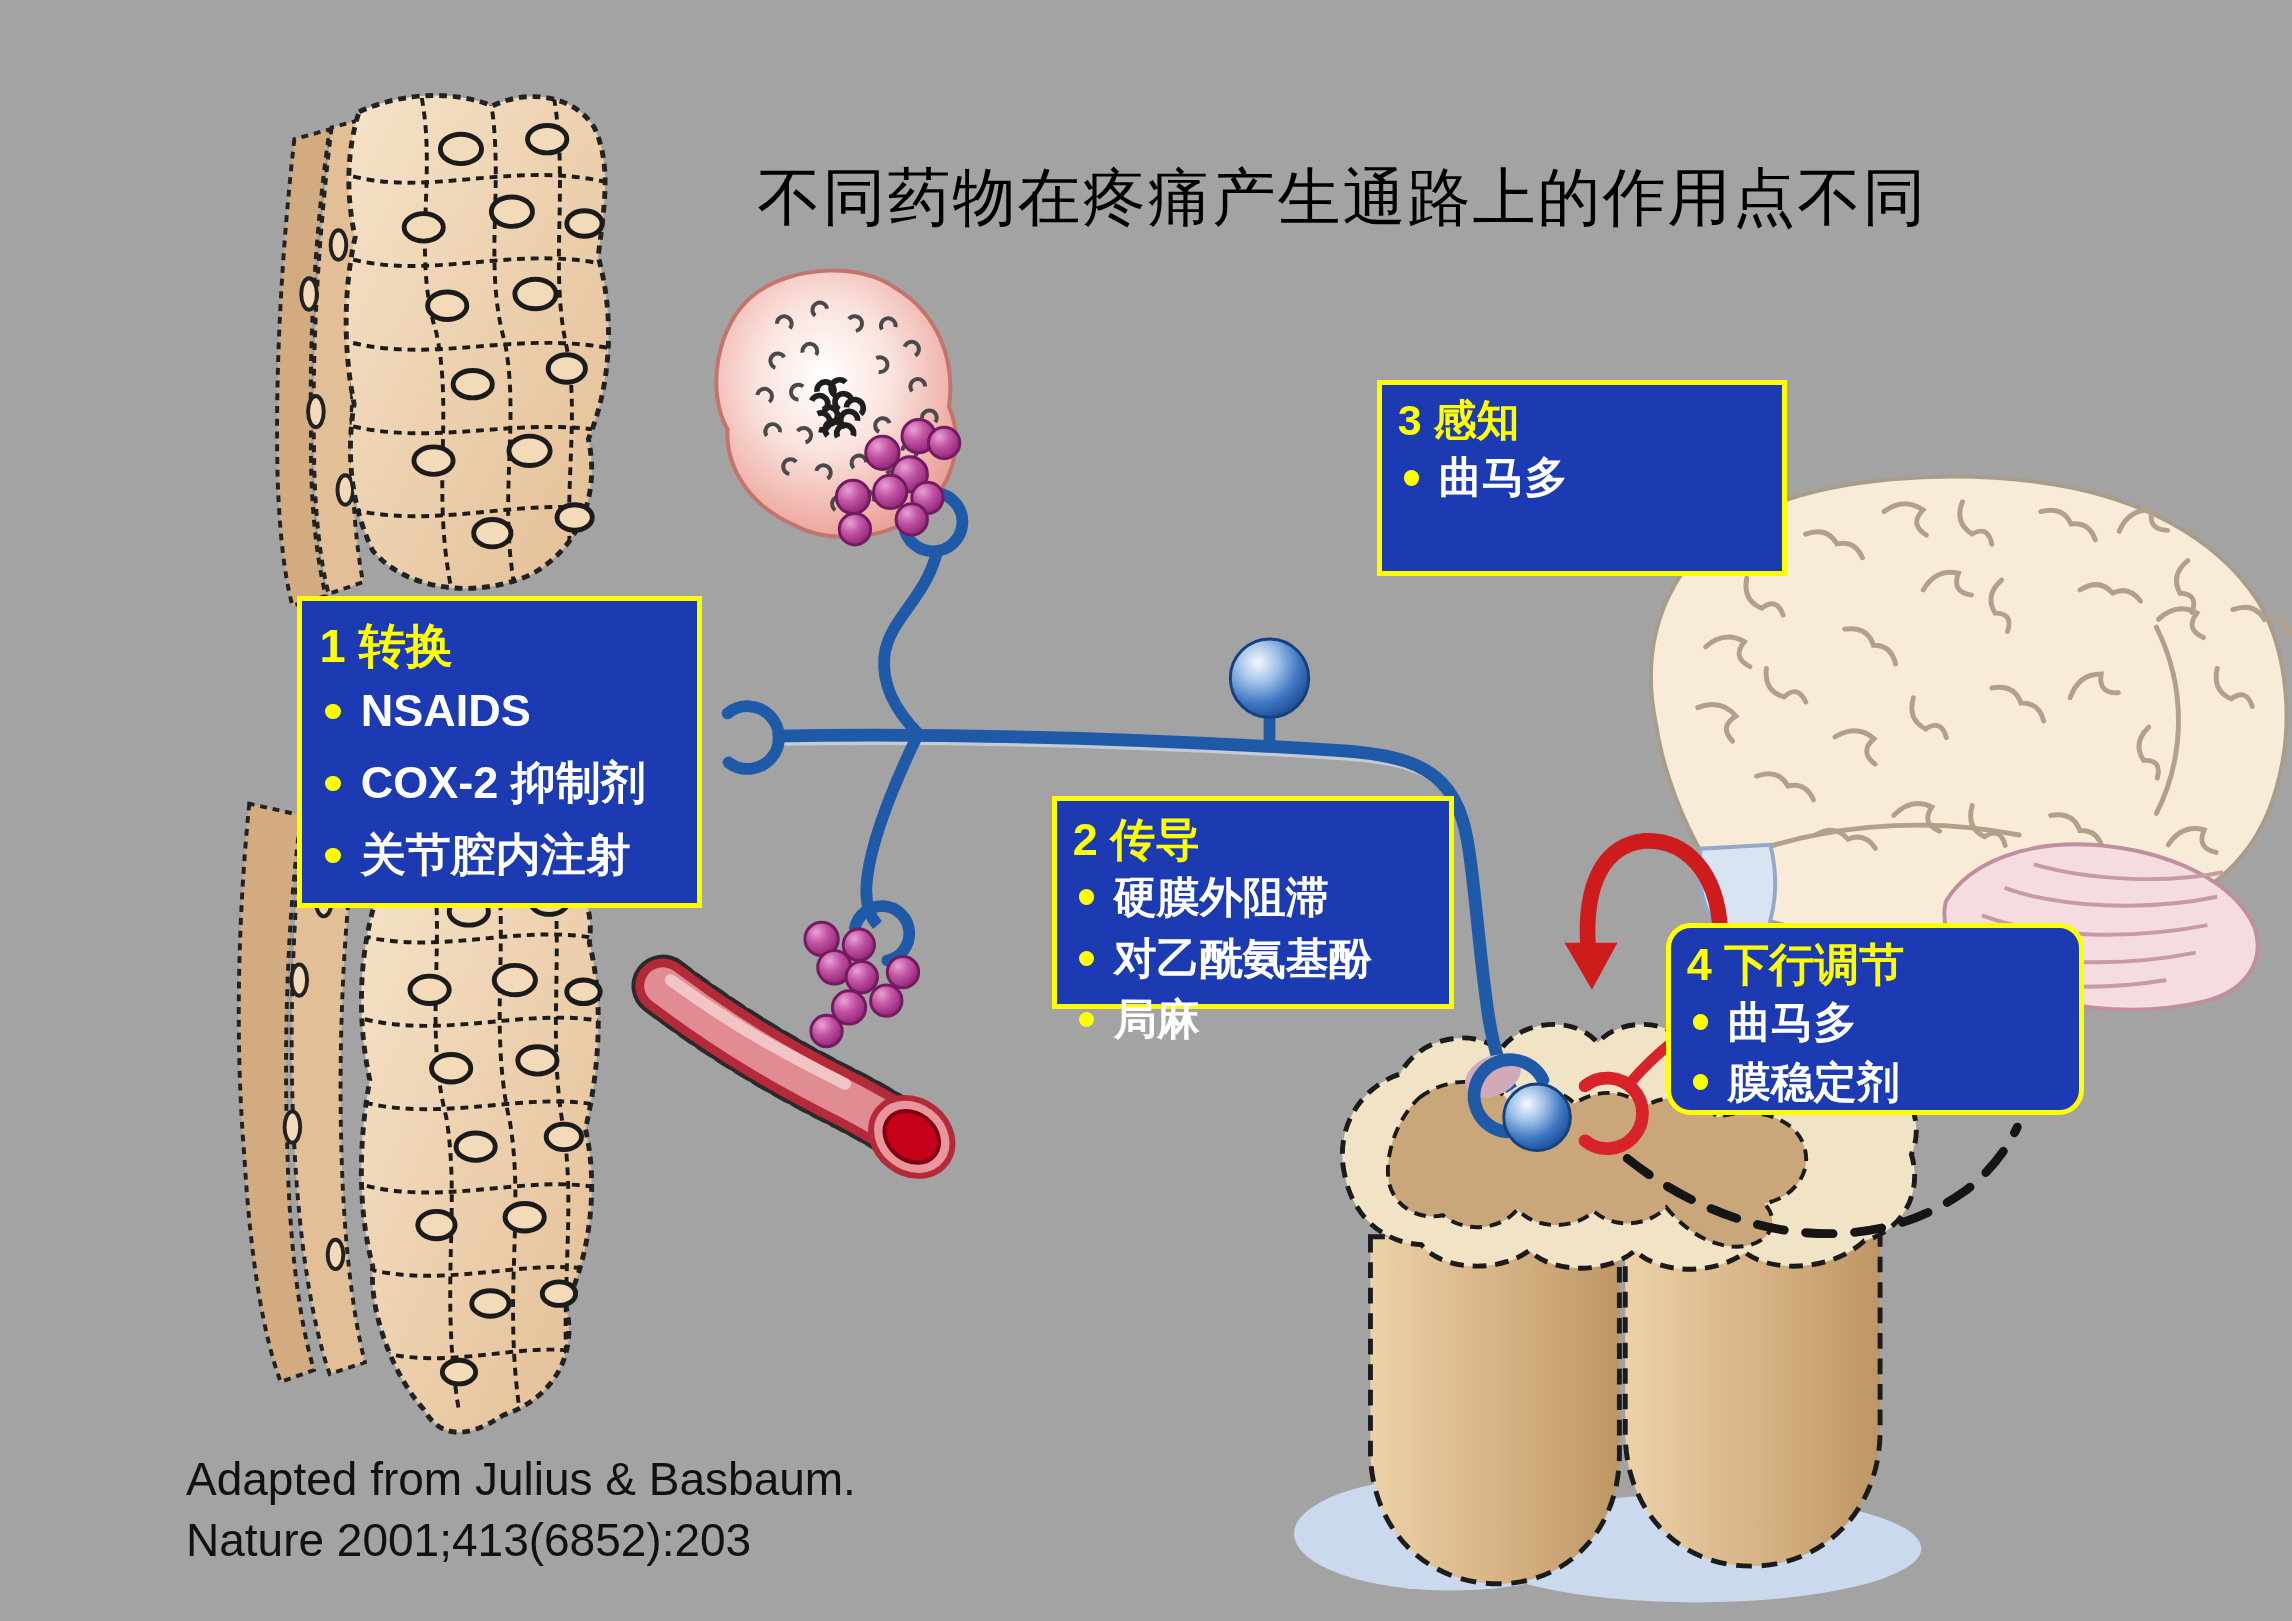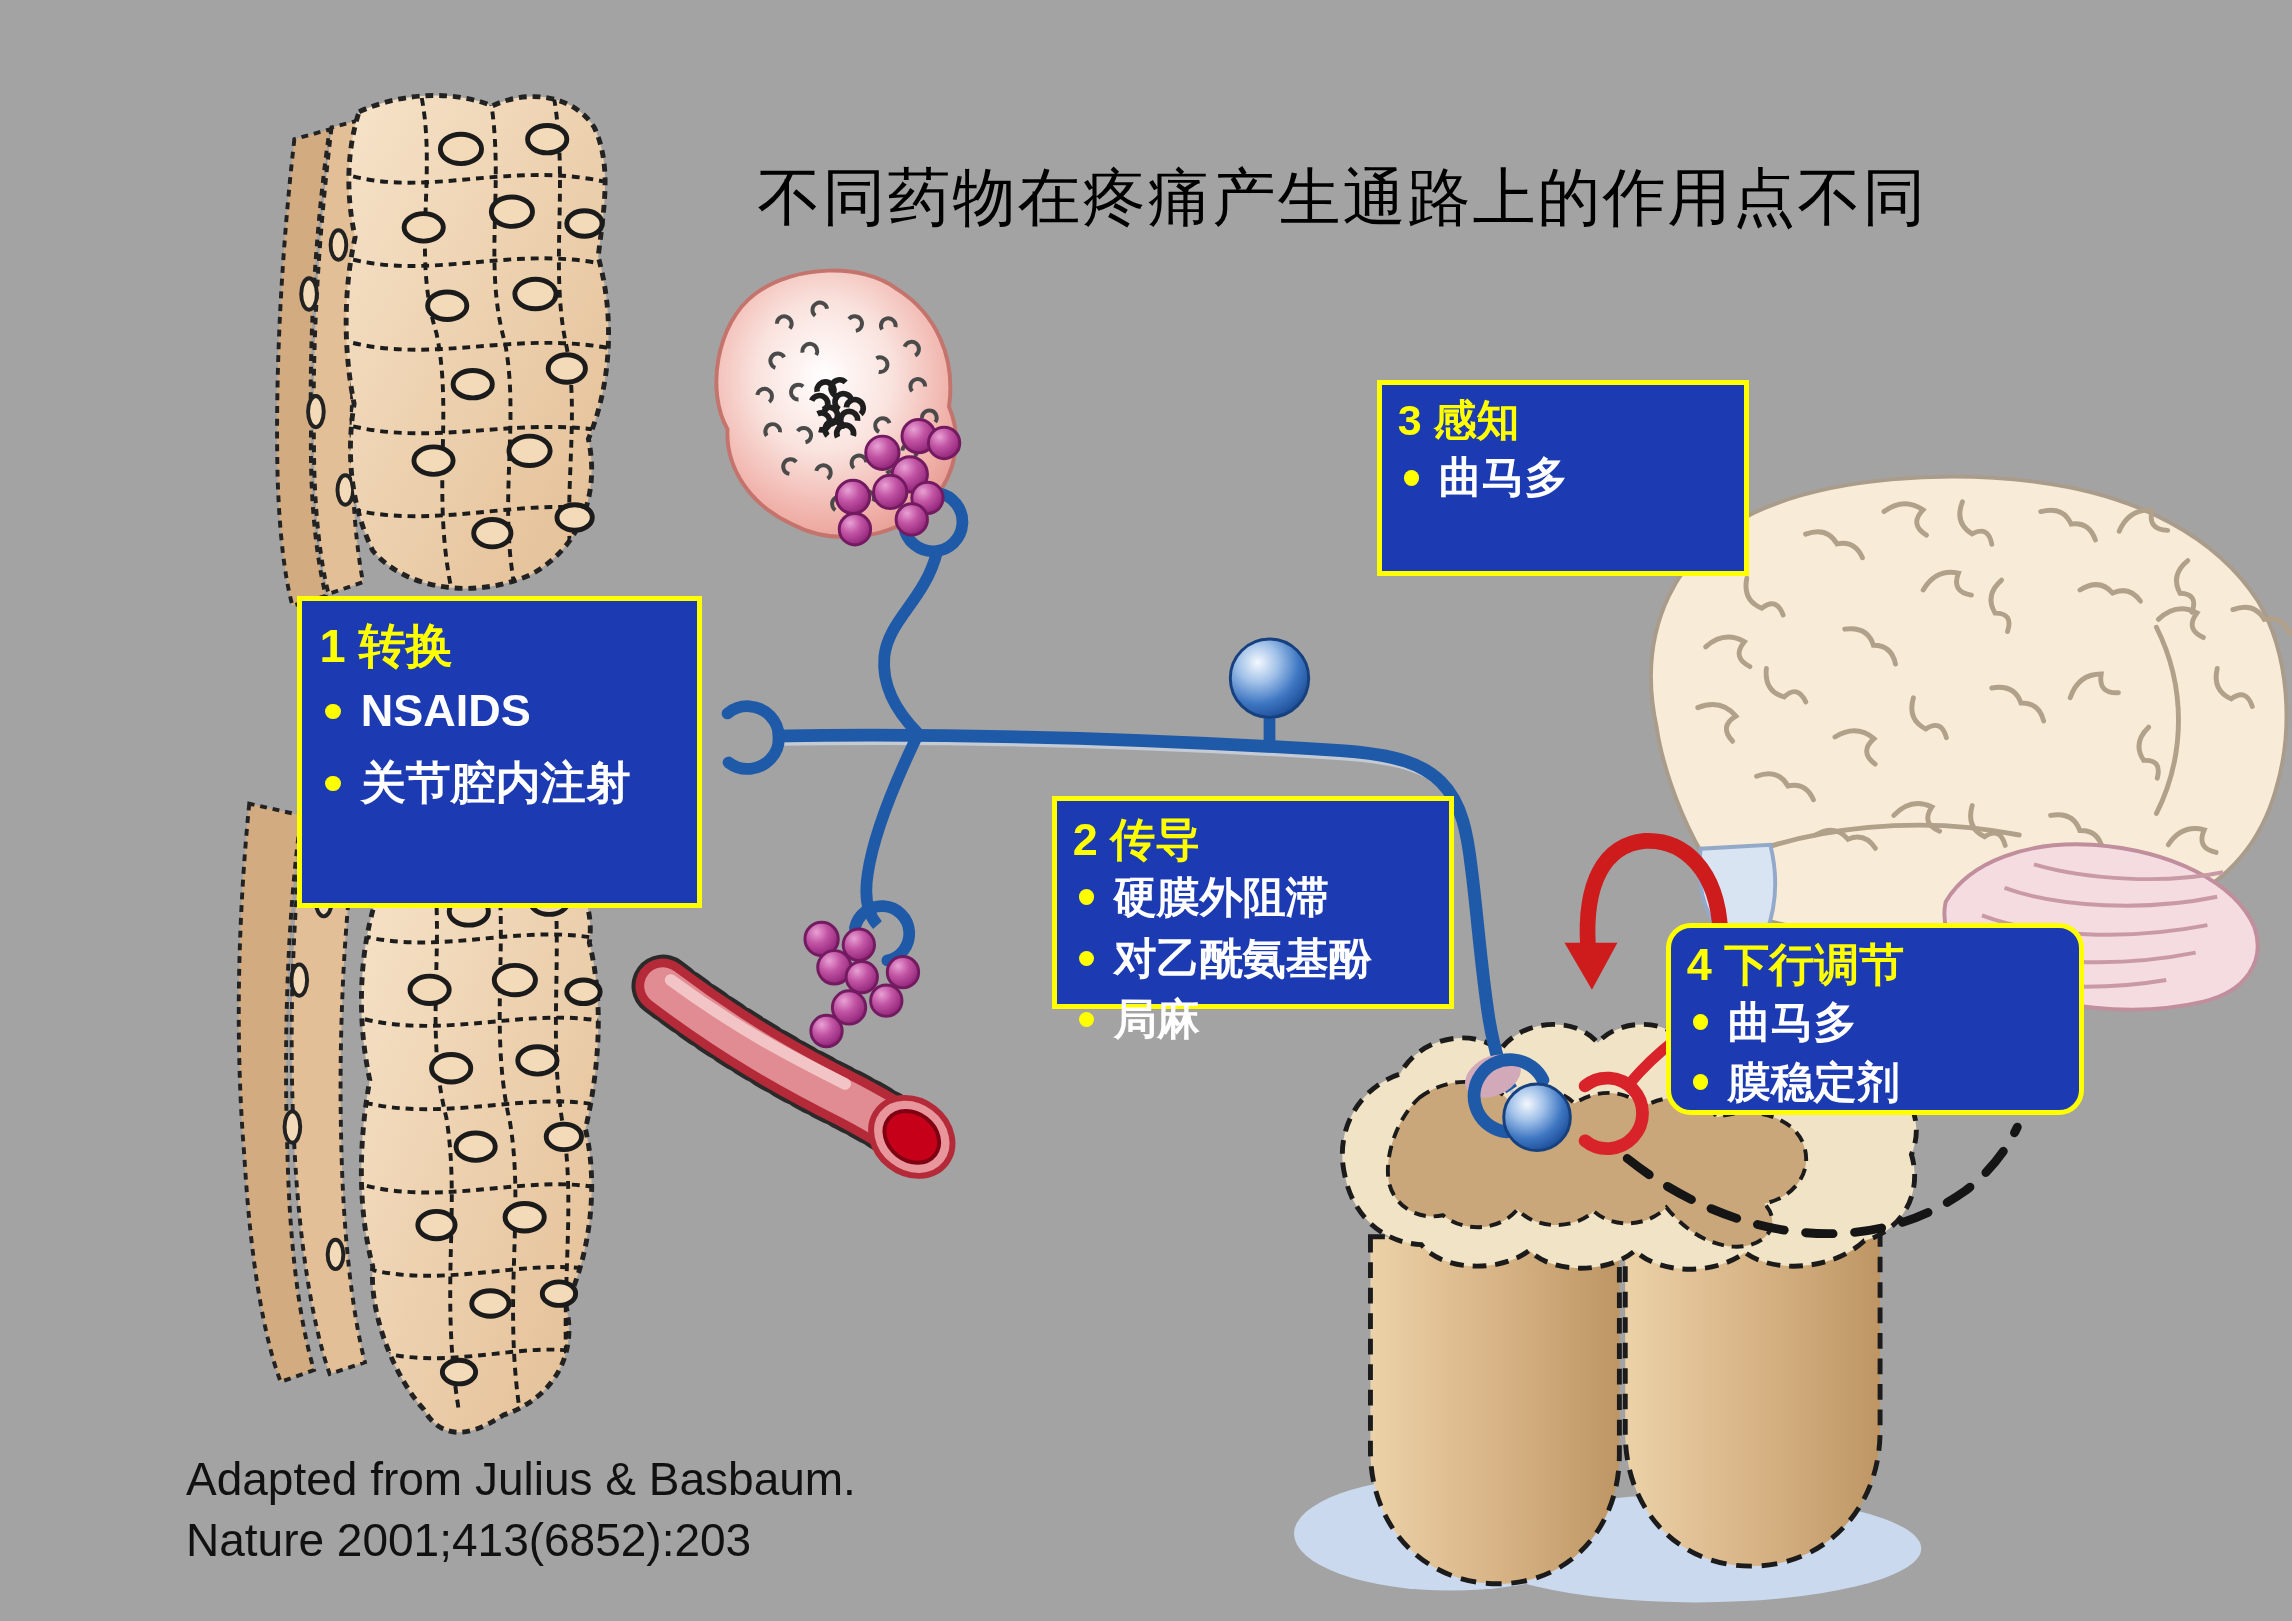--- a/index.html
+++ b/index.html
@@ -21,21 +21,21 @@
   .dot{flex:0 0 auto;width:15.7px;height:15.7px;border-radius:50%;background:var(--heading);
        margin:0 19.6px 0 5.9px;}
   .txt{white-space:nowrap;}
   .em{color:var(--em);text-decoration:underline;text-decoration-thickness:3.9px;text-underline-offset:6.9px;}
   .box1{left:297px;top:596px;width:405px;height:312px;padding:15.7px 13.7px 0 17.6px;}
   .box1 .heading{font-size:47px;line-height:1.25;}
   .box1 li{font-size:45px;line-height:1.6;}
   .box2{left:1052px;top:796px;width:402px;height:213px;padding:11.8px 11.8px 0 15.7px;}
   .box2 .heading{font-size:45px;line-height:1.2;}
   .box2 li{font-size:43px;line-height:1.42;}
-  .box3{left:1377px;top:380px;width:372px;height:196px;padding:9.8px 11.8px 0 15.7px;}
+  .box3{left:1377px;top:380px;width:410px;height:196px;padding:9.8px 11.8px 0 15.7px;}
   .box3 .heading{font-size:43px;line-height:1.2;}
   .box3 li{font-size:43px;line-height:1.48;}
   .box4{left:1666px;top:923px;width:418px;height:192px;padding:9.8px 11.8px 0 15.7px;border-radius:25px;}
   .box4 .heading{font-size:45px;line-height:1.2;}
   .box4 li{font-size:43px;line-height:1.4;}
   .citation{position:absolute;left:186px;top:1449px;font-size:46px;line-height:1.32;color:var(--cite);}
 </style>
 </head>
 <body>
 
@@ -308,20 +308,24 @@
 
   <div class="box box1">
     <div class="heading">1 转换</div>
     <ul>
       <li>
           <span class="dot"></span>
           <span class="txt">NSAIDS</span>
         </li>
       <li>
           <span class="dot"></span>
+          <span class="txt">COX-2 抑制剂</span>
+        </li>
+      <li>
+          <span class="dot"></span>
           <span class="txt">关节腔内注射</span>
         </li>
     </ul>
   </div>
 
   <div class="box box2">
     <div class="heading">2 传导</div>
     <ul>
       <li>
           <span class="dot"></span>

